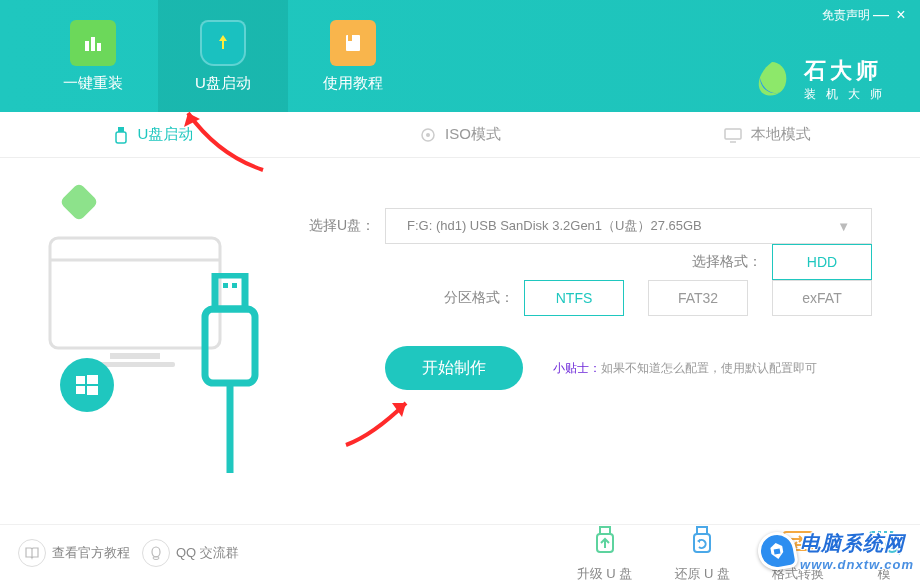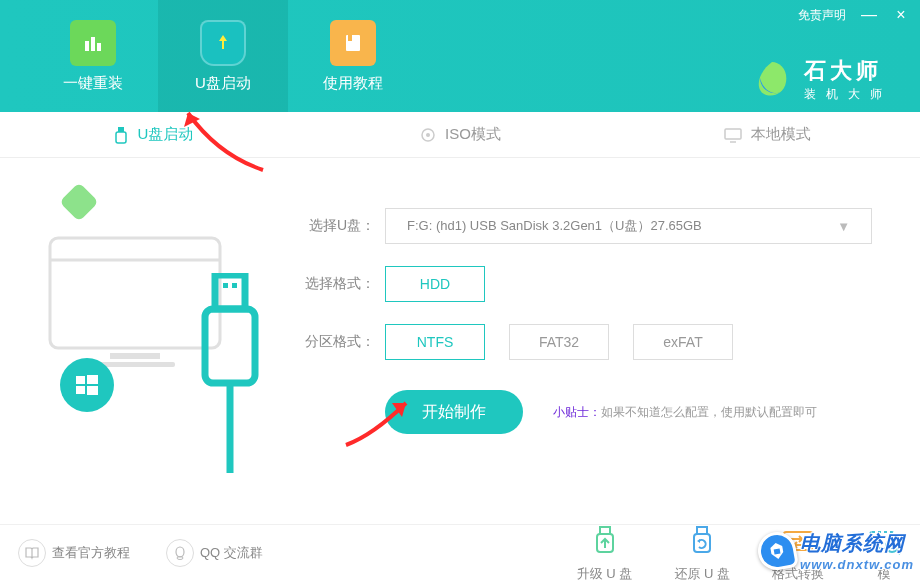--- a/index.html
+++ b/index.html
@@ -21,21 +21,21 @@
       display: flex;
       align-items: flex-start;
       position: relative;
     }
     .top-bar {
       position: absolute;
       top: 6px;
       right: 10px;
       display: flex;
       align-items: center;
-      gap: 14px;
+      gap: 2px;
       color: #fff;
       font-size: 12px;
     }
     .win-btn {
       color: #fff;
       cursor: pointer;
       font-size: 16px;
       display: inline-block;
       width: 18px;
       text-align: center;
@@ -117,21 +117,21 @@
       width: 300px;
       position: relative;
     }
     .form-area {
       flex: 1;
       padding: 50px 48px 0 0;
     }
     .form-row {
       display: flex;
       align-items: center;
-      margin-bottom: 22px;
+      justify-content: flex-end;
     }
     .form-label {
       width: 85px;
       text-align: right;
       color: #888;
       font-size: 14px;
       padding-right: 10px;
     }
     .select-box {
       flex: 1;
@@ -190,21 +190,21 @@
     .tip-label { color: #6d28d9; }
     .bottom-bar {
       position: absolute;
       bottom: 0;
       left: 0;
       right: 0;
       height: 56px;
       display: flex;
       align-items: center;
       padding: 12px 18px;
-      gap: 36px;
+      gap: 12px;
       border-top: 1px solid #f0f0f0;
     }
     .bottom-link {
       display: flex;
       align-items: center;
       gap: 6px;
       font-size: 13px;
       color: #888;
       cursor: pointer;
     }

